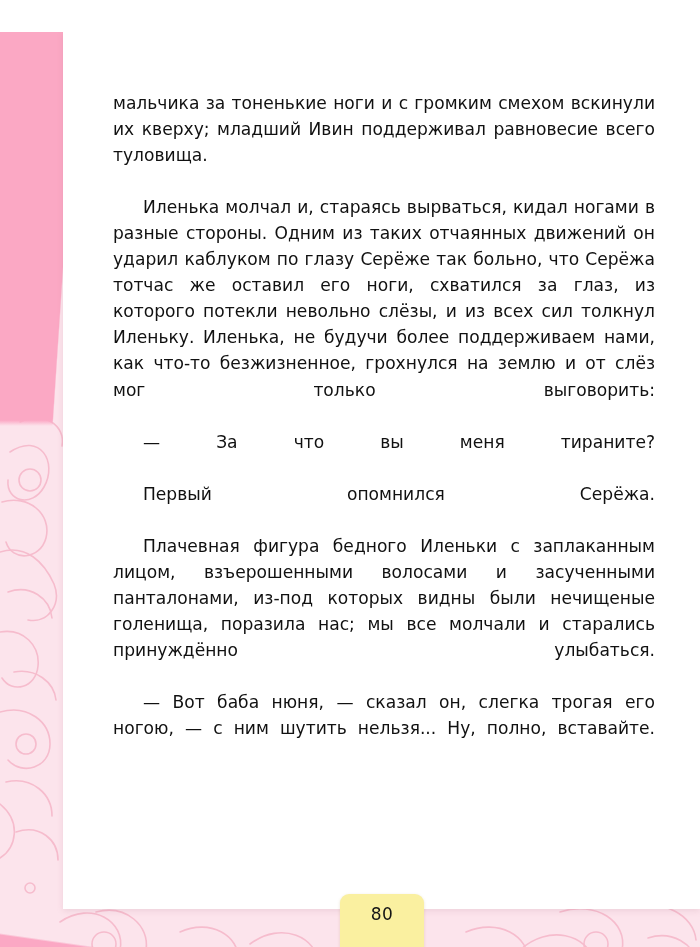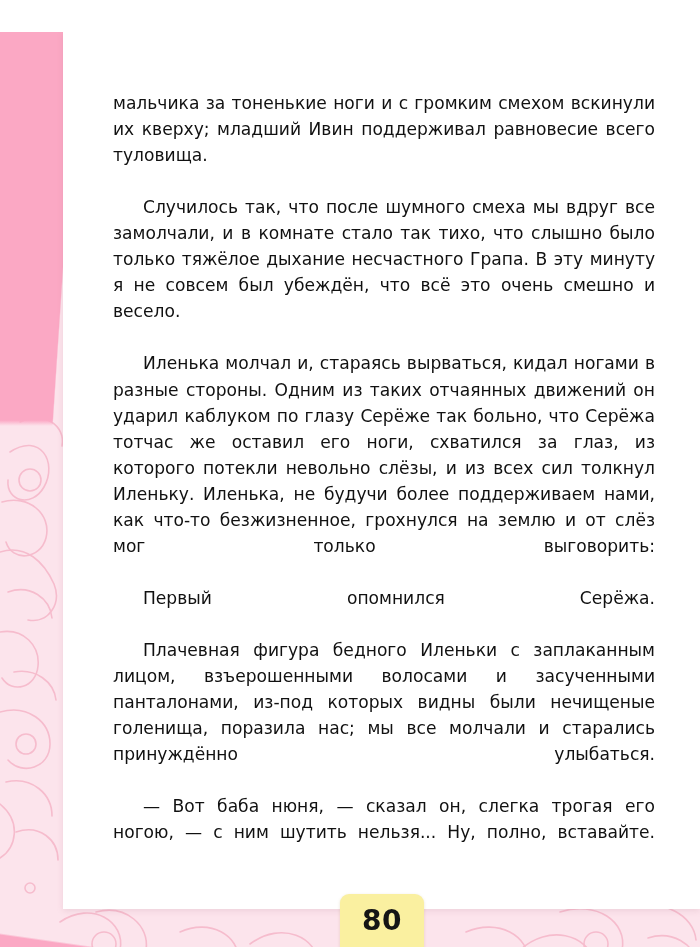--- a/index.html
+++ b/index.html
@@ -96,22 +96,22 @@
     border-radius: 9px 9px 0 0;
     box-shadow: 0 1px 3px rgba(170,140,60,0.25);
     display: flex;
     align-items: flex-start;
     justify-content: center;
     padding-top: 10px;
     box-sizing: border-box;
   }
   .page-number span {
     font-family: "DejaVu Sans", sans-serif;
-    font-size: 28px;
-    font-weight: bold;
+    font-size: 17px;
+    font-weight: normal;
     color: #151515;
     letter-spacing: 0.5px;
   }
 </style>
 </head>
 <body>
 
 <div class="page">
 
   <div class="ornament-layer">
@@ -160,22 +160,22 @@
 
     <div class="pink-wedge-left" style="background: linear-gradient(to bottom, #fba8c4 0%, #fba8c4 41%, rgba(251,168,196,0) 41.6%);
                 -webkit-mask-image: linear-gradient(to bottom right, #000 0%, #000 62%, transparent 63%);
                 mask-image: linear-gradient(to bottom right, #000 0%, #000 62%, transparent 63%);"></div>
     <div class="pink-wedge-bottom" style="background: linear-gradient(to top right, #fba8c4 0%, #fba8c4 22%, rgba(251,168,196,0) 23%);"></div>
   </div>
 
   <div class="sheet">
     <div class="text-body">
       <p class="para cont">мальчика за тоненькие ноги и с громким смехом вскинули их кверху; младший Ивин поддерживал равновесие всего туловища.</p>
-      <p class="para">Случилось так, что после шумного смеха мы вдруг все замолчали, и в комнате стало так тихо, что слышно было только тяжёлое дыхание несчастного Грапа. В эту минуту я не совсем был убеждён, что всё это очень смешно и весело.</p>
       <p class="para">Иленька молчал и, стараясь вырваться, кидал ногами в разные стороны. Одним из таких отчаянных движений он ударил каблуком по глазу Серёже так больно, что Серёжа тотчас же оставил его ноги, схватился за глаз, из которого потекли невольно слёзы, и из всех сил толкнул Иленьку. Иленька, не будучи более поддерживаем нами, как что-то безжизненное, грохнулся на землю и от слёз мог только выговорить:</p>
+      <p class="para">— За что вы меня тираните?</p>
       <p class="para">Первый опомнился Серёжа.</p>
       <p class="para">Плачевная фигура бедного Иленьки с заплаканным лицом, взъерошенными волосами и засученными панталонами, из-под которых видны были нечищеные голенища, поразила нас; мы все молчали и старались принуждённо улыбаться.</p>
       <p class="para">— Вот баба нюня, — сказал он, слегка трогая его ногою, — с ним шутить нельзя... Ну, полно, вставайте.</p>
 
     </div>
   </div>
 
   <div class="page-number">
     <span>80</span>
   </div>

